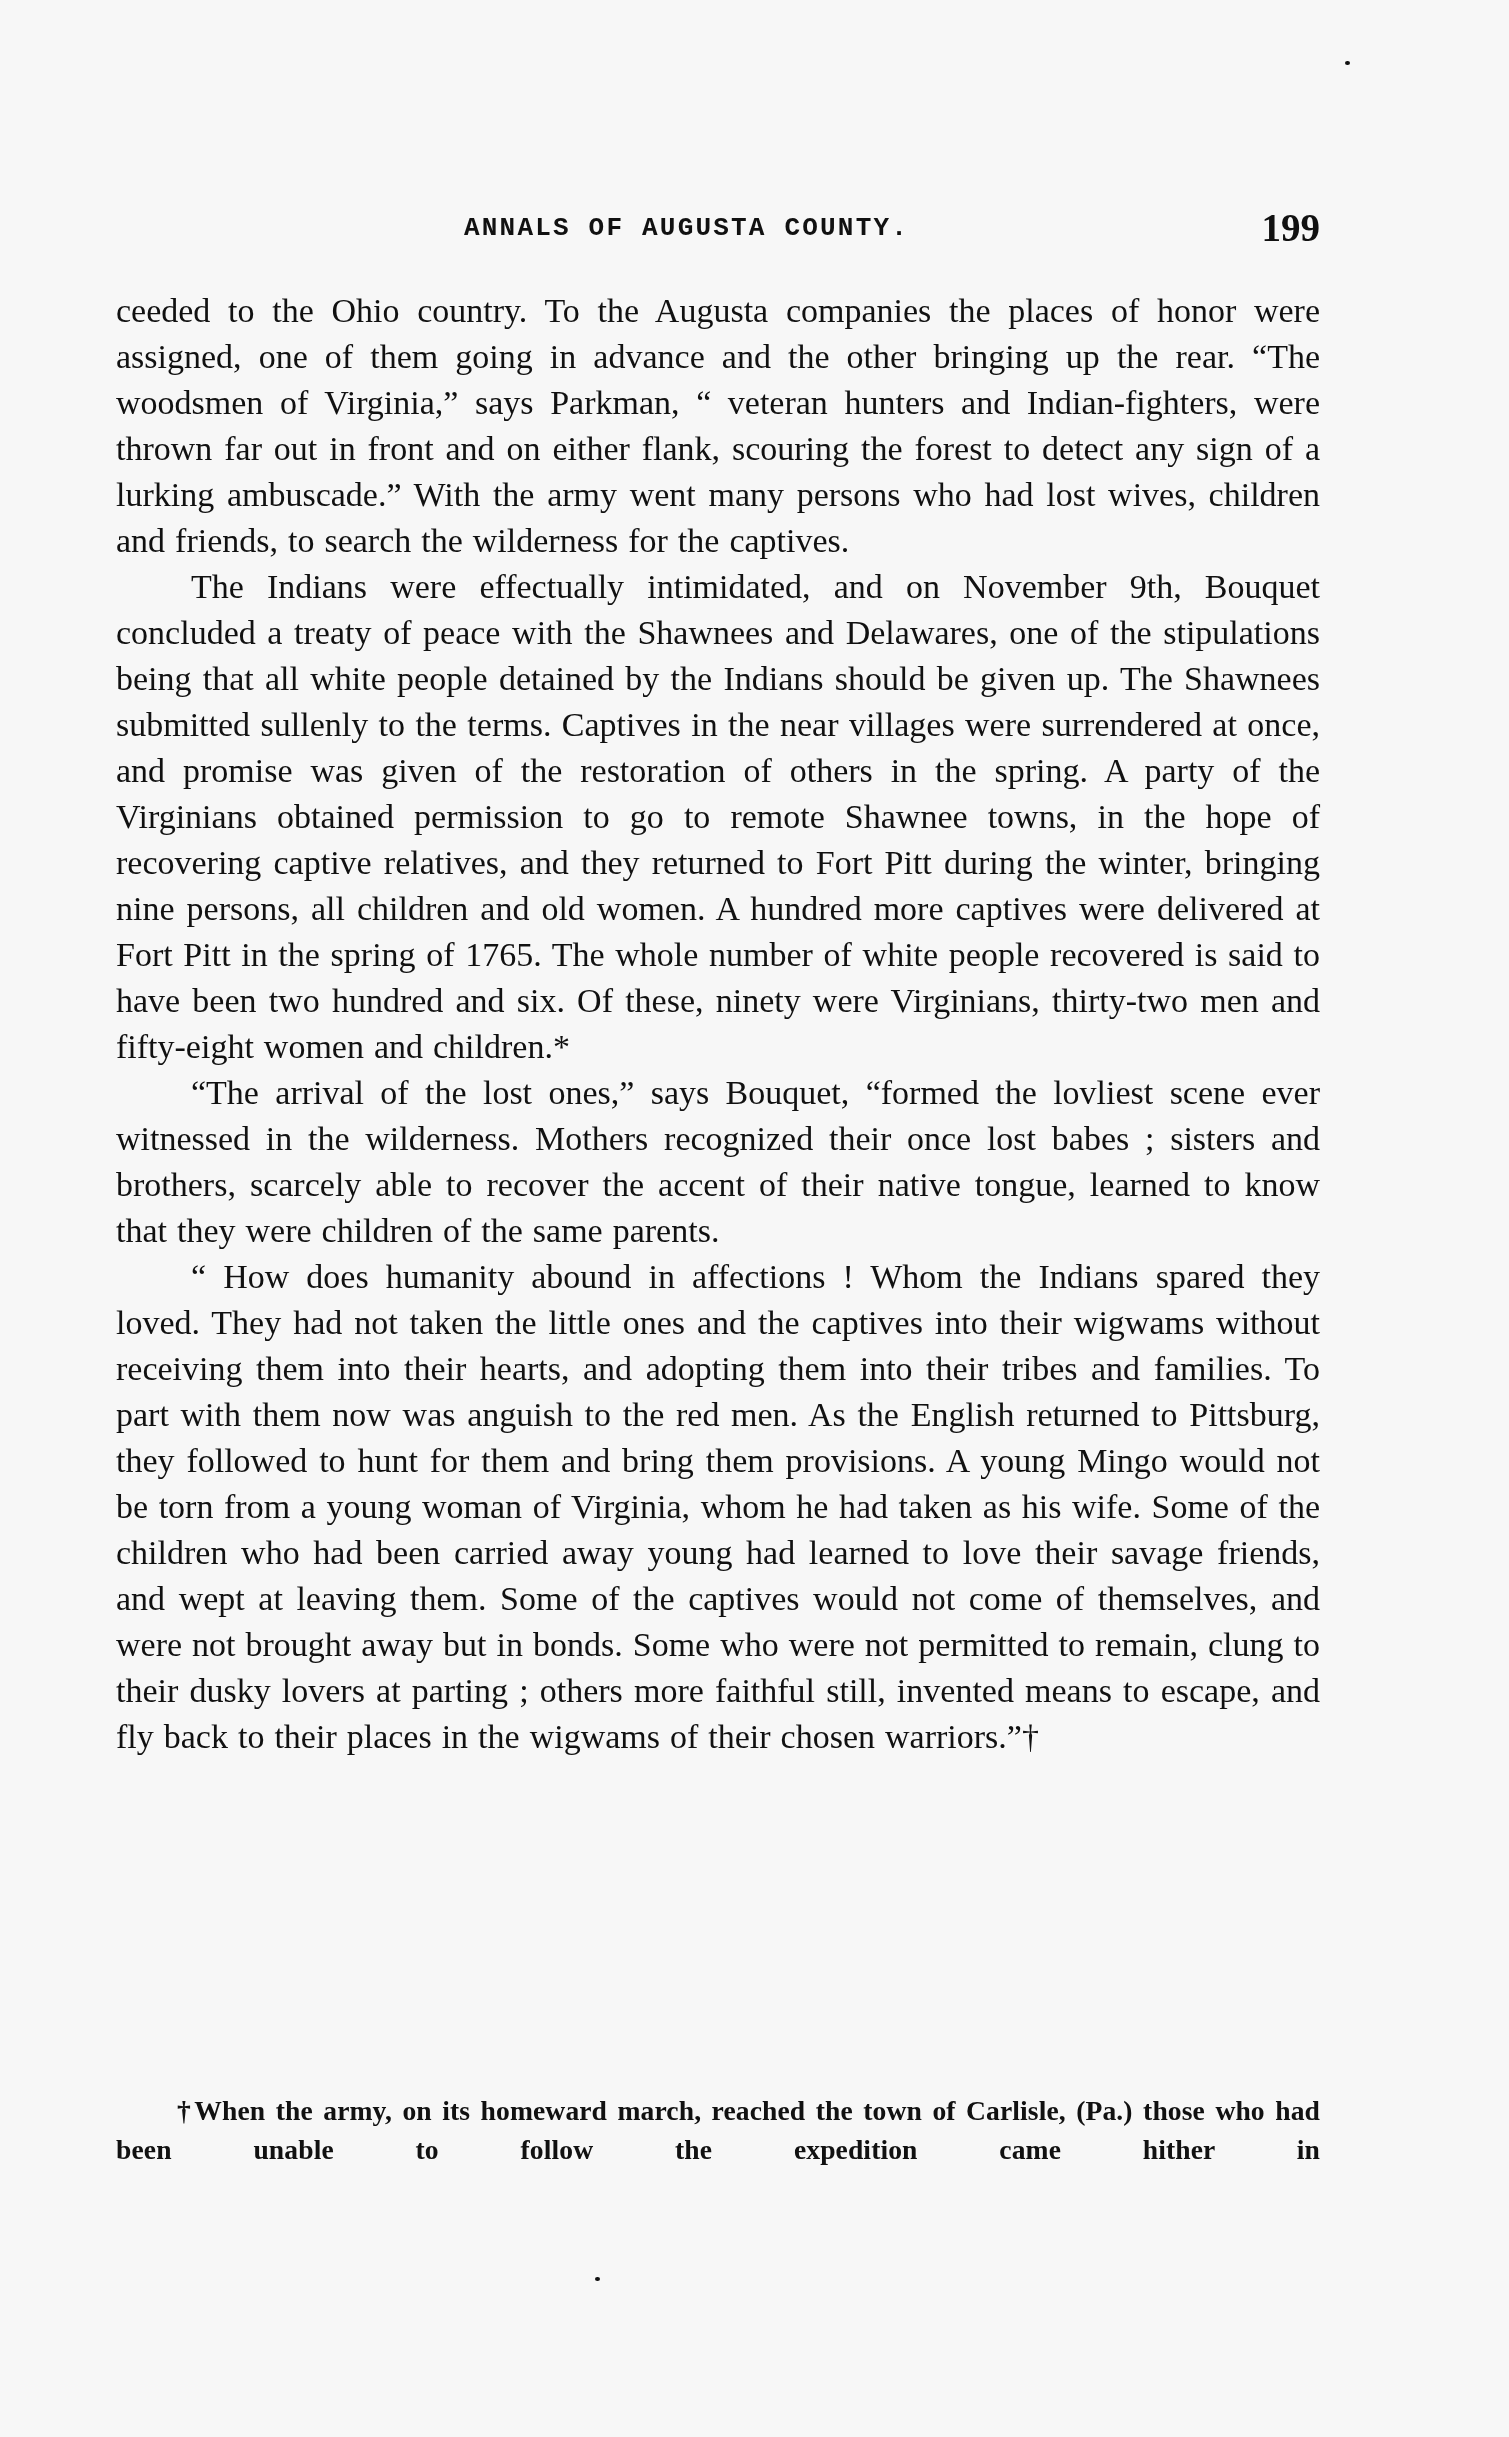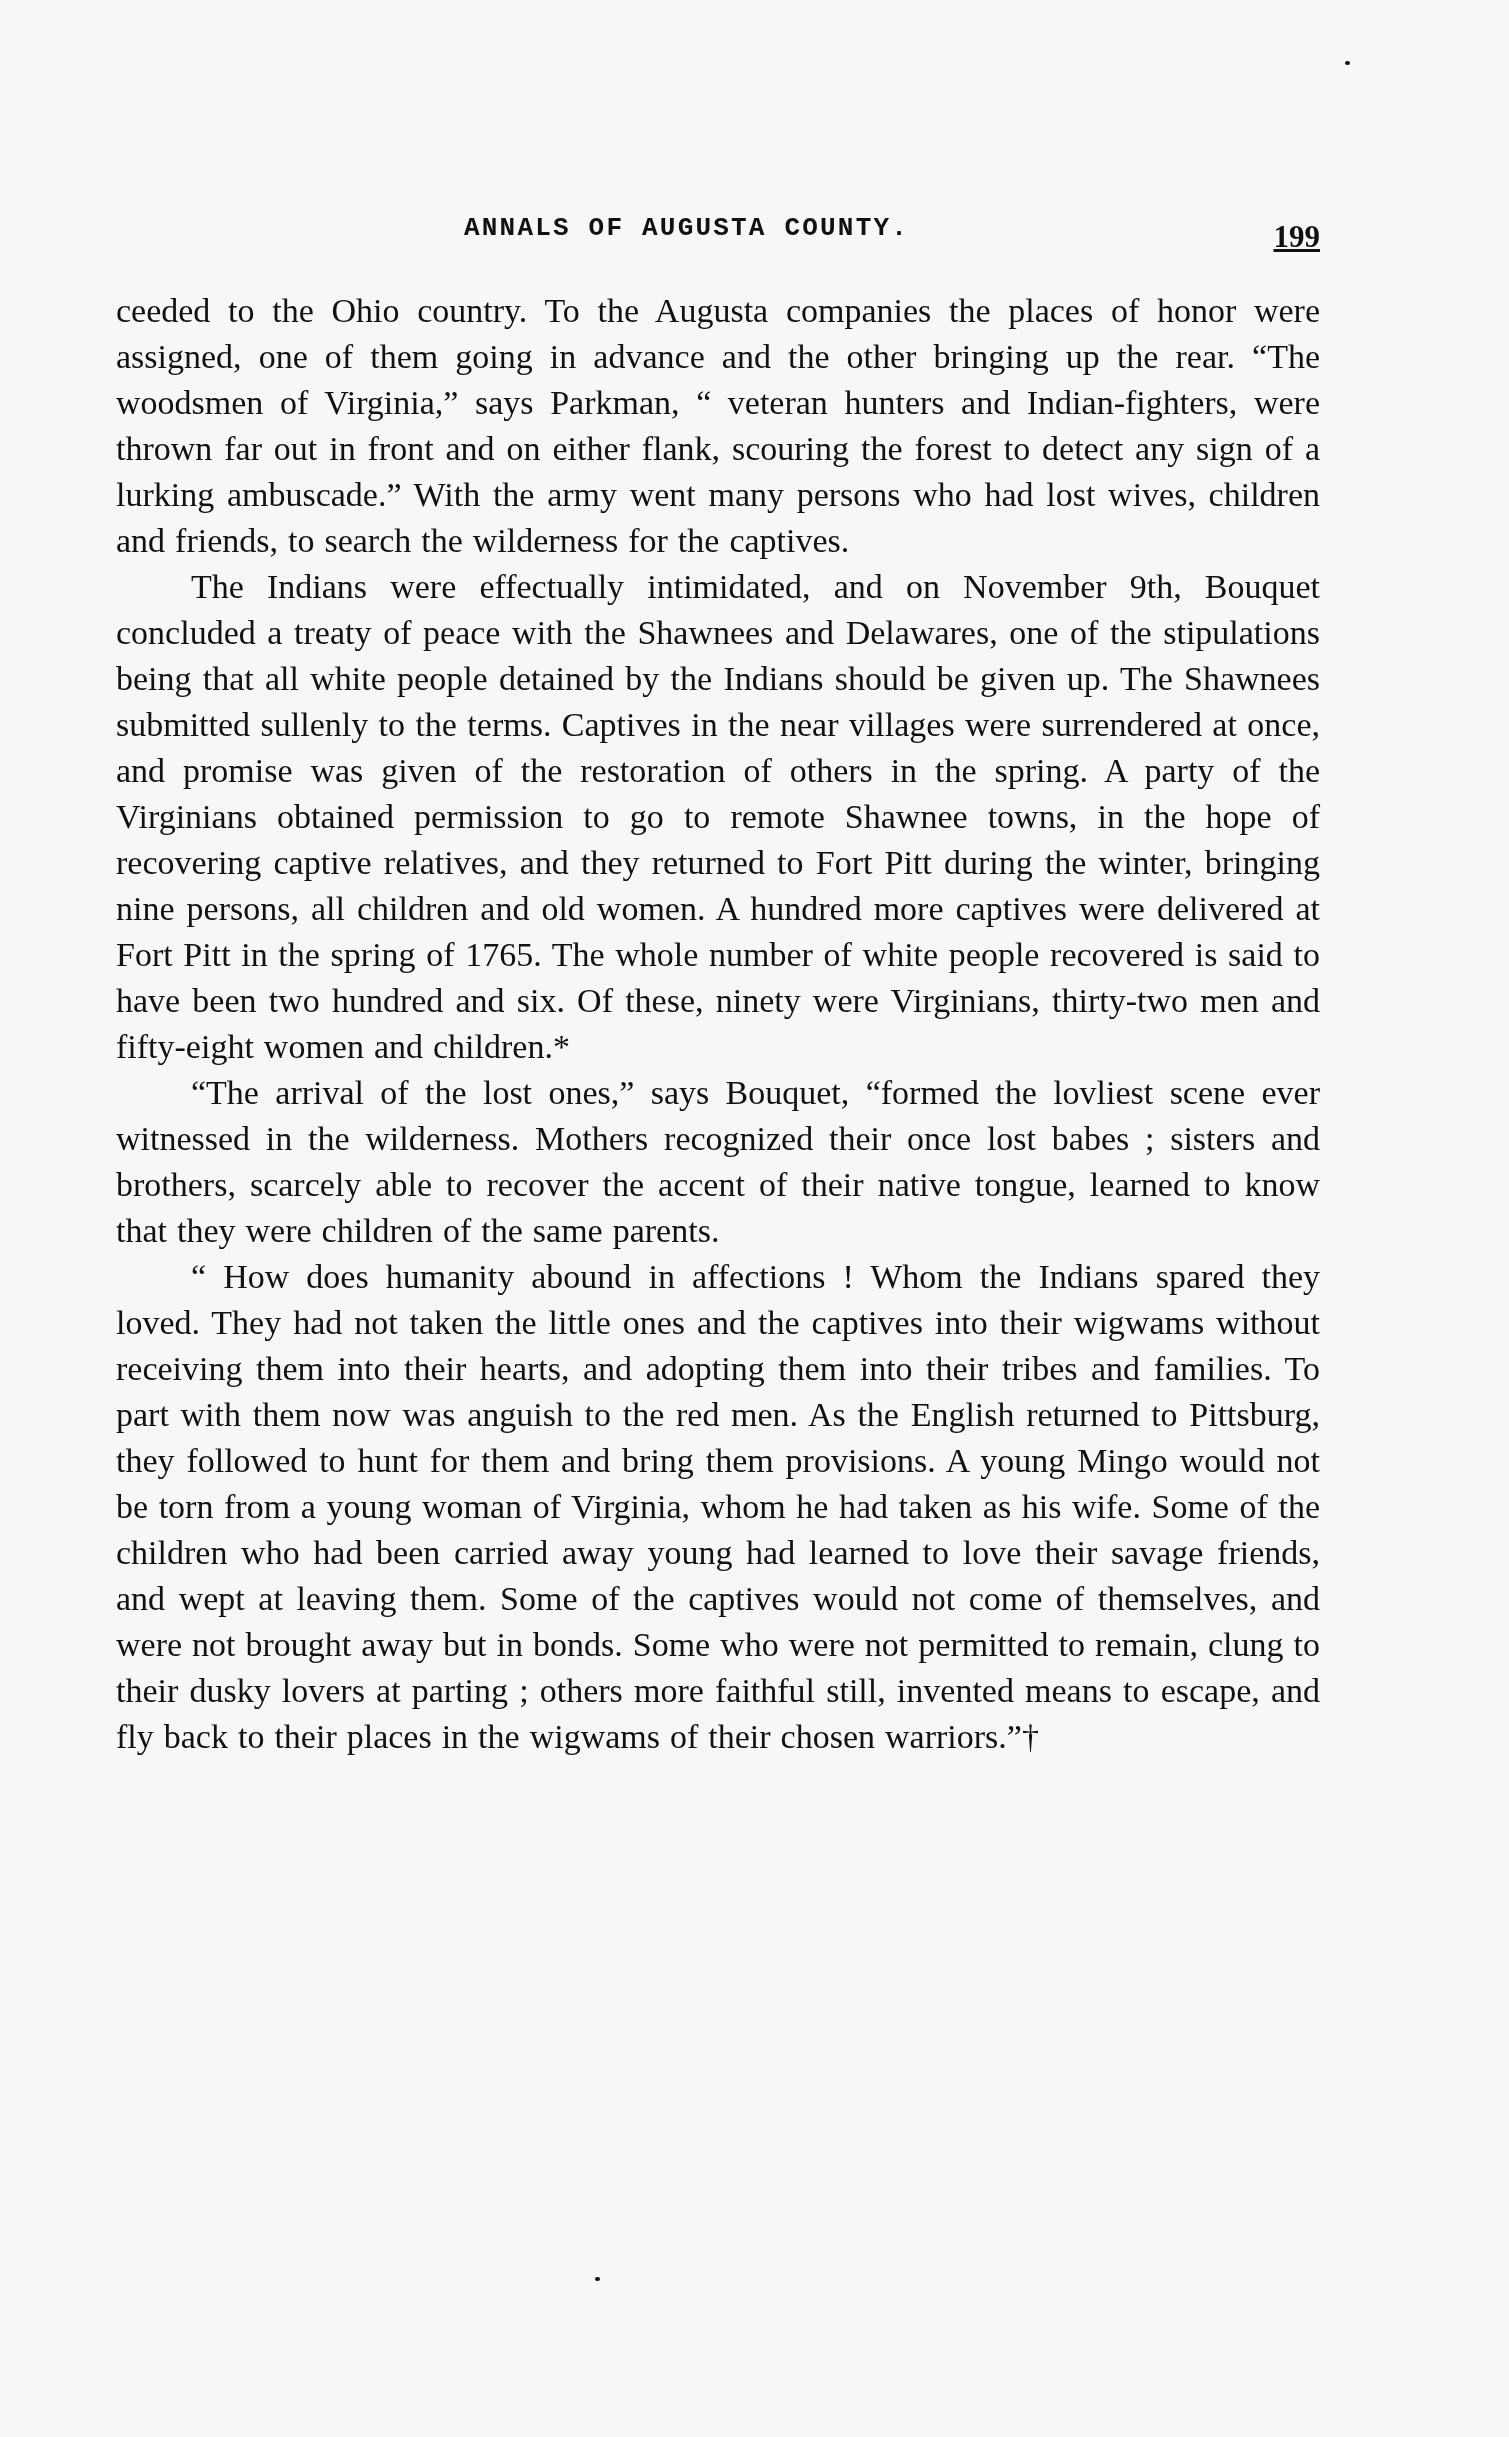--- a/index.html
+++ b/index.html
@@ -38,24 +38,23 @@
     top: 10.2px;
     font-family: Liberation Mono, monospace;
     font-weight: bold;
     font-size: 26px;
     letter-spacing: 2.2px;
     text-transform: uppercase;
   }
   .page-number {
     position: absolute;
     right: 0;
-    top: 16px;
+    top: 2px;
     font-weight: bold;
-    font-size: 31px;
-    text-decoration: underline;
+    font-size: 39px;
   }
 
   .body-text {
     position: absolute;
     left: 116px;
     top: 288px;
     width: 1204px;
   }
   .para {
     margin: 0;
@@ -96,16 +95,17 @@
 </header>
 
 <main class="body-text">
   <p class="para">ceeded to the Ohio country.  To the Augusta companies the places of honor were assigned, one of them going in advance and the other bringing up the rear.  “The woodsmen of Virginia,” says Parkman, “ veteran hunters and Indian-fighters, were thrown far out in front and on either flank, scouring the forest to detect any sign of a lurking ambuscade.”  With the army went many persons who had lost wives, children and friends, to search the wilderness for the captives.</p>
   <p class="para indent">The Indians were effectually intimidated, and on November 9th, Bouquet concluded a treaty of peace with the Shawnees and Delawares, one of the stipulations being that all white people detained by the Indians should be given up.  The Shawnees submitted sullenly to the terms.  Captives in the near villages were surrendered at once, and promise was given of the restoration of others in the spring.  A party of the Virginians obtained permission to go to remote Shawnee towns, in the hope of recovering captive relatives, and they returned to Fort Pitt during the winter, bringing nine persons, all children and old women.  A hundred more captives were delivered at Fort Pitt in the spring of 1765.  The whole number of white people recovered is said to have been two hundred and six.  Of these, ninety were Virginians, thirty-two men and fifty-eight women and children.*</p>
   <p class="para indent">“The arrival of the lost ones,” says Bouquet, “formed the lovliest scene ever witnessed in the wilderness.  Mothers recognized their once lost babes ; sisters and brothers, scarcely able to recover the accent of their native tongue, learned to know that they were children of the same parents.</p>
   <p class="para indent">“ How does humanity abound in affections !  Whom the Indians spared they loved.  They had not taken the little ones and the captives into their wigwams without receiving them into their hearts, and adopting them into their tribes and families.  To part with them now was anguish to the red men.  As the English returned to Pittsburg, they followed to hunt for them and bring them provisions.  A young Mingo would not be torn from a young woman of Virginia, whom he had taken as his wife.  Some of the children who had been carried away young had learned to love their savage friends, and wept at leaving them.  Some of the captives would not come of themselves, and were not brought away but in bonds.  Some who were not permitted to remain, clung to their dusky lovers at parting ; others more faithful still, invented means to escape, and fly back to their places in the wigwams of their chosen warriors.”†</p>
 </main>
 
 <section class="footnotes">
+  <p class="footnote last">†When the army, on its homeward march, reached the town of Carlisle, (Pa.) those who had been unable to follow the expedition came hither in</p>
 </section>
 
 <div class="speck" id="speck-bottom"></div>
 
 
 </body></html>

